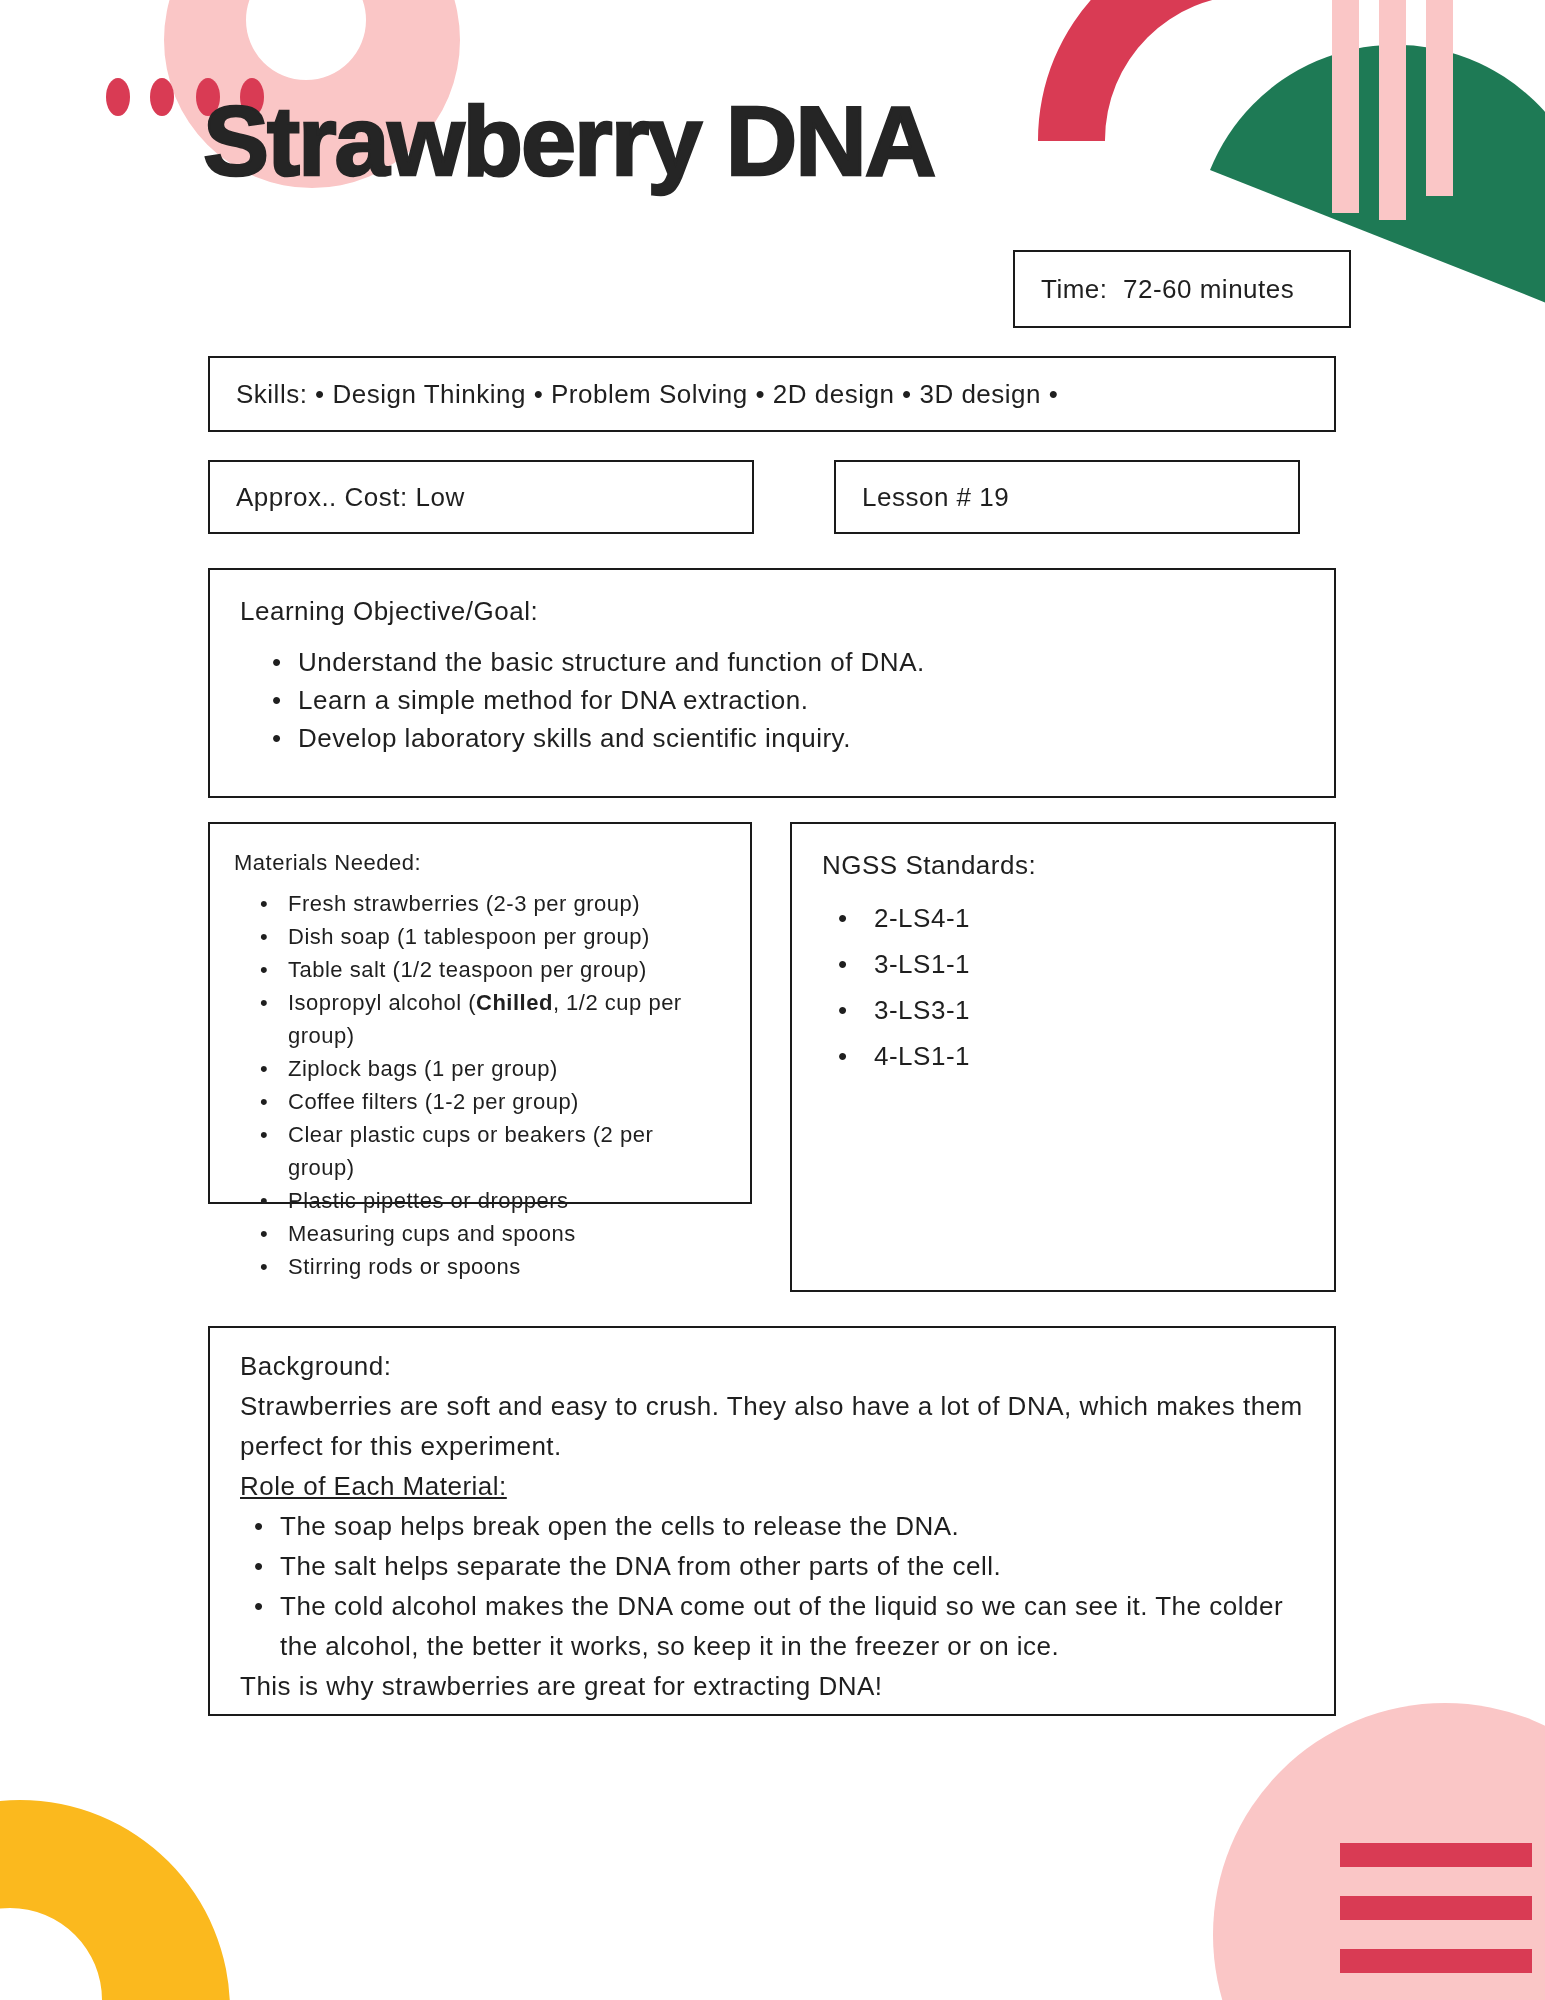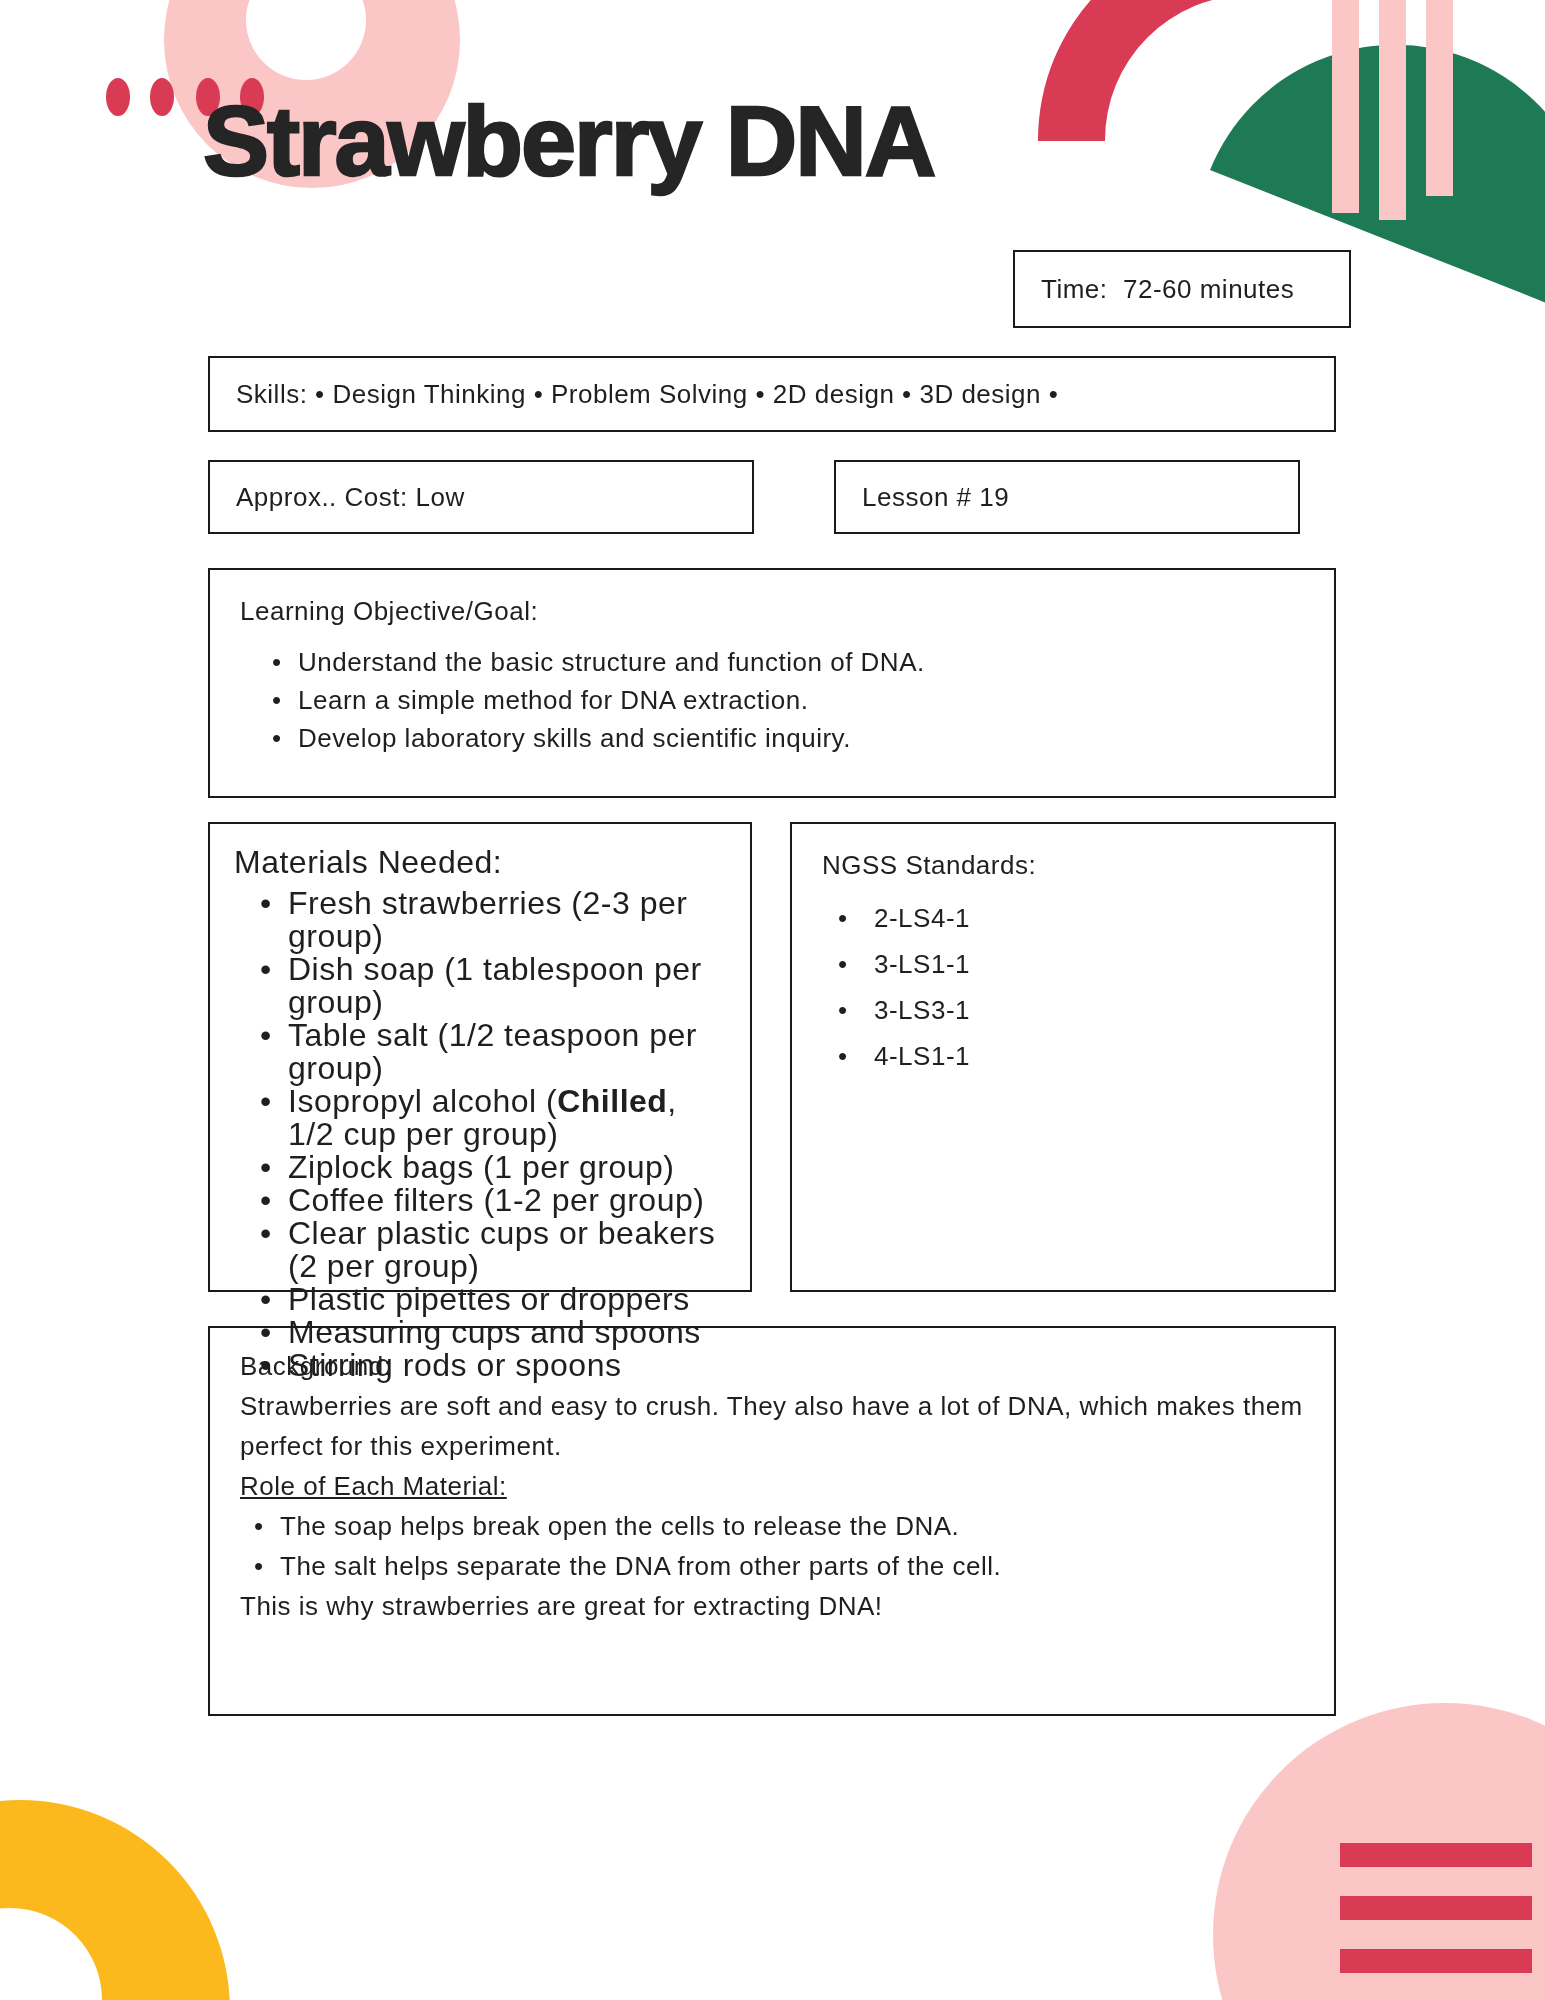--- a/index.html
+++ b/index.html
@@ -23,21 +23,21 @@
     position:absolute;border:2px solid #1a1a1a;background:transparent;
     font-size:26px;
   }
   .oneline{display:flex;align-items:center;padding:0 26px;white-space:pre-wrap}
   #subjects-box{left:208px;top:246px;width:760px;height:78px}
   #time-box{left:1013px;top:250px;width:338px;height:78px}
   #skills-box{left:208px;top:356px;width:1128px;height:76px}
   #cost-box{left:208px;top:460px;width:546px;height:74px}
   #lesson-box{left:834px;top:460px;width:466px;height:74px}
   #objective-box{left:208px;top:568px;width:1128px;height:230px;padding:26px 30px 0}
-  #materials-box{left:208px;top:822px;width:544px;height:470px;padding:22px 24px 0;font-size:32px}
+  #materials-box{left:208px;top:822px;width:544px;height:382px;padding:22px 24px 0;font-size:22px}
   #ngss-box{left:790px;top:822px;width:546px;height:470px;padding:26px 30px 0}
   #background-box{left:208px;top:1326px;width:1128px;height:390px;padding:18px 30px 0;line-height:40px}
   ul{list-style:none}
   li{position:relative}
   .obj-list{margin-top:16px;padding-left:32px}
   .obj-list li{padding-left:26px;line-height:38px}
   .obj-list li::before{content:"•";position:absolute;left:0}
   .mat-list{margin-top:8px;padding-left:26px}
   .mat-list li{padding-left:28px;line-height:33px}
   .mat-list li::before{content:"•";position:absolute;left:0}
@@ -152,17 +152,18 @@
   </div>
 
   <div class="box" id="background-box">
     <div>Background:</div>
     <p>Strawberries are soft and easy to crush. They also have a lot of DNA, which makes them perfect for this experiment.</p>
     <div class="underline">Role of Each Material:</div>
     <ul class="bg-list">
 
     <li>The soap helps break open the cells to release the DNA.</li>
         <li>The salt helps separate the DNA from other parts of the cell.</li>
+        <li>The cold alcohol makes the DNA come out of the liquid so we can see it. The colder the alcohol, the better it works, so keep it in the freezer or on ice.</li>
       </ul>
     <p>This is why strawberries are great for extracting DNA!</p>
   </div>
 
 </div>
 
 </body></html>

